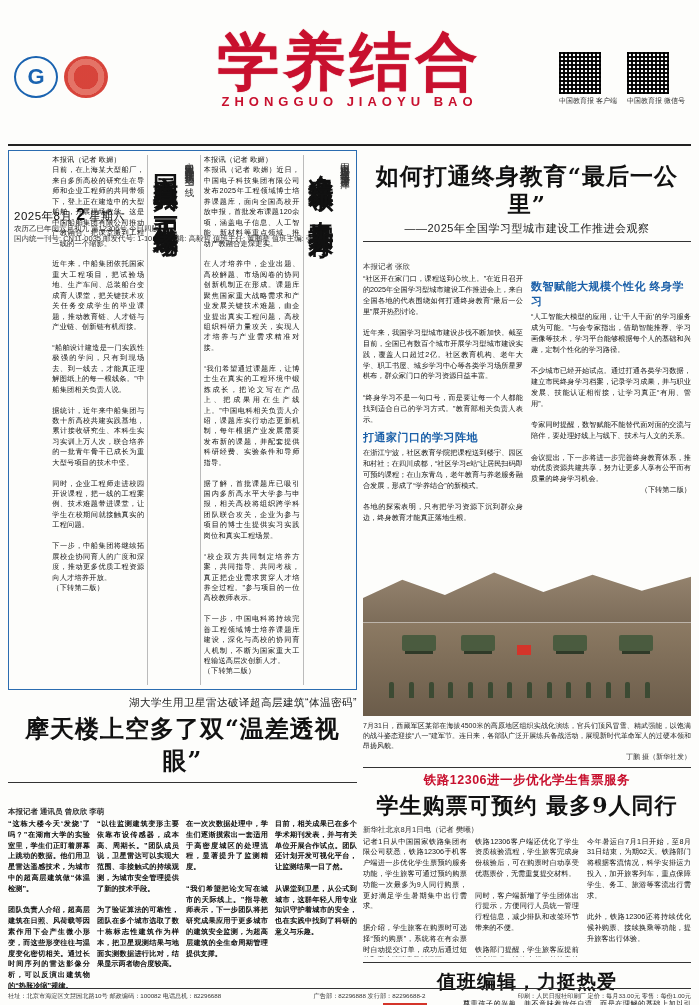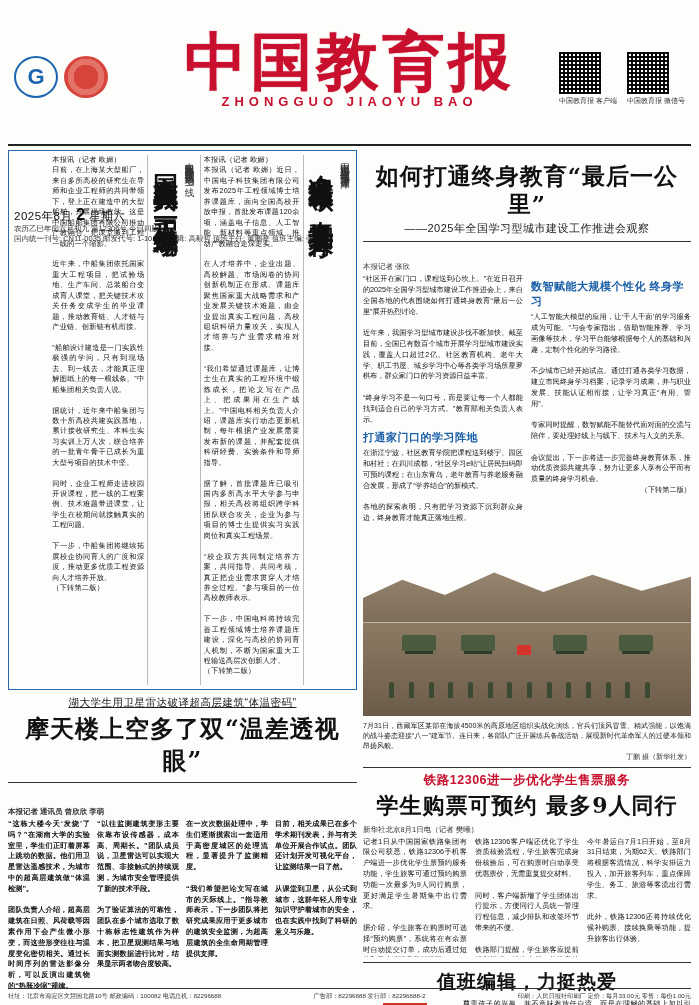--- a/index.html
+++ b/index.html
@@ -94,21 +94,21 @@
   .redhead { color:#c8102e; font-weight:bold; text-align:center; font-size:12.5px; letter-spacing:.5px;}
   .rhead2 { font-family:"DejaVu Serif", serif; font-weight:bold; font-size:22px;
             text-align:center; letter-spacing:1px; margin-top:2px;}
 
   .kuaiping { display:inline-block; background:#d4342a; color:#fff; font-size:12px;
       font-weight:bold; padding:3px 10px 3px 8px; letter-spacing:1px;}
   .kuaiping-wrap { display:flex; align-items:center; gap:4px; margin:4px 0;}
   .sunicon { width:16px; height:16px; border-radius:50%; background:#f5a623; }
 
   
-  .feat-kicker { text-align:center; font-size:10.5px; color:#222; letter-spacing:.5px;text-decoration:underline;}
+  .feat-kicker { text-align:right; font-size:10.5px; color:#222; letter-spacing:.5px;}
   .feat-head { text-align:center; font-family:"DejaVu Serif",serif; font-weight:bold;
                font-size:24px; letter-spacing:1px; margin:3px 0 5px;}
 
   .bottom-banner {
     margin-top:4px; border:1px solid #2b6cb0; height:30px; display:flex;
     align-items:center; justify-content:center; gap:8px;
   }
   .bottom-banner .t { font-family:"DejaVu Serif",serif; font-weight:bold; font-size:16px; letter-spacing:1px;}
   .bottom-banner .n { font-size:8px; color:#c8102e; }
 
@@ -121,21 +121,21 @@
 </head>
 <body>
 
 <div class="page">
 
   <div class="masthead">
     <div class="logo-box">
       <div class="logo-circle">G</div>
       <div class="logo-red"></div>
     </div>
-    <div class="title-cn">中国教育报</div>
+    <div class="title-cn">学养结合</div>
     <div class="title-py">ZHONGGUO JIAOYU BAO</div>
     <div class="qr-wrap">
       <div class="qr-item">
         <div class="qr"></div>
         <div>中国教育报
 客户端</div>
       </div>
       <div class="qr-item">
         <div class="qr"></div>
         <div>中国教育报

